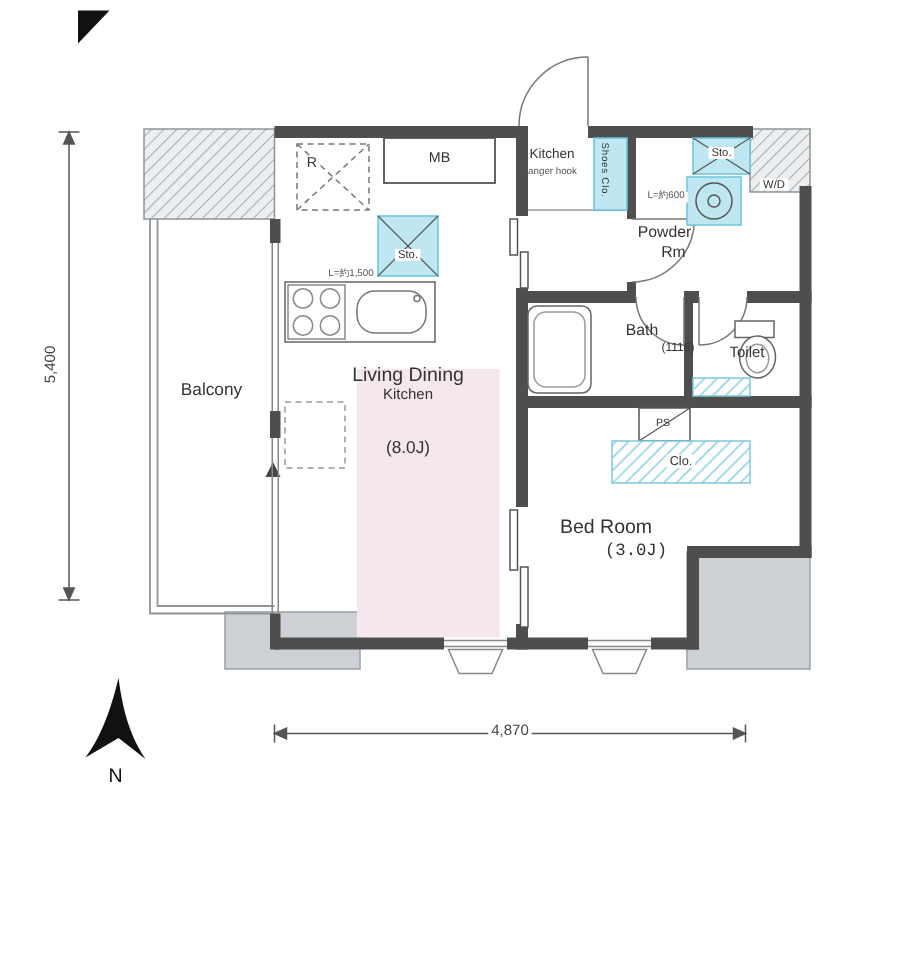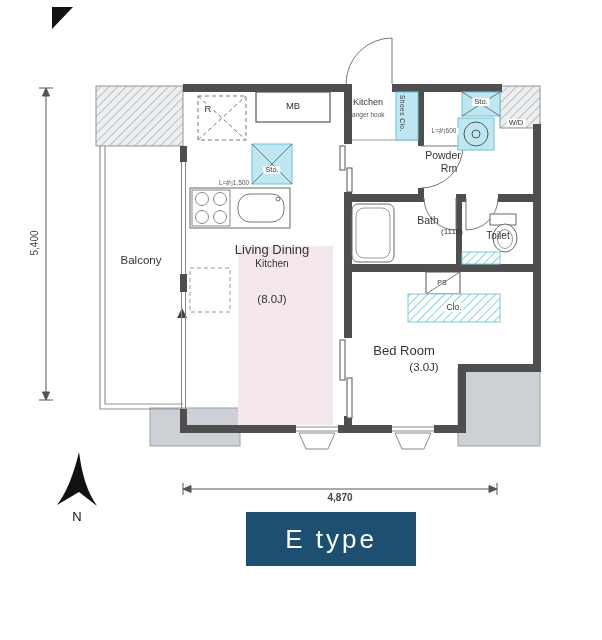--- a/index.html
+++ b/index.html
@@ -216,42 +216,39 @@
     <g>
       <path d="M 79 452 C 73 477 66 493 57 505 L 79 492 L 97 506 C 87 491 82 475 79 452 Z" fill="#111"></path>
     </g>
   </svg>
 
   <span class="lbl" style="left:141px; top:255px; font-size:11.5px;">Balcony</span>
   <span class="lbl" style="left:272px; top:243px; font-size:13px;">Living Dining</span>
   <span class="lbl" style="left:272px; top:259px; font-size:10px;">Kitchen</span>
   <span class="lbl" style="left:272px; top:294px; font-size:11.5px;">(8.0J)</span>
   <span class="lbl" style="left:404px; top:344px; font-size:13px;">Bed Room</span>
-  <span class="lbl" style="left:424px; top:362px; font-size:11.5px;">(3.0J)</span>
+  <span class="lbl" style="left:424px; top:362px; font-size:11.5px;font-family:Liberation Mono, monospace;">(3.0J)</span>
   <span class="lbl" style="left:428px; top:215px; font-size:10.5px;">Bath</span>
   <span class="lbl" style="left:452px; top:228px; font-size:8px;">(1116)</span>
   <span class="lbl" style="left:443px; top:150px; font-size:10.5px;">Powder</span>
   <span class="lbl" style="left:449px; top:163px; font-size:10.5px;">Rm</span>
   <span class="lbl" style="left:498px; top:203px; font-size:10px;margin-top:28px;">Toilet</span>
   <span class="lbl" style="left:368px; top:98px; font-size:9px;">Kitchen</span>
   <span class="lbl" style="left:366px; top:112px; font-size:6.5px; color:#555;">Hanger hook</span>
 
   <span class="lbl" style="left:293px; top:101px; font-size:9.5px;">MB</span>
   <span class="lbl vtext" style="left:402px; top:95px; font-size:6.5px;">Shoes Clo.</span>
   <span class="lbl bg" style="left:476px; top:119px; font-size:7.5px;margin-left:40px;">W/D</span>
   <span class="lbl bg" style="left:481px; top:98px; font-size:7.5px;">Sto.</span>
   <span class="lbl bg" style="left:444px; top:128px; font-size:6.5px; color:#555;">L=約600</span>
   <span class="lbl bg" style="left:272px; top:166px; font-size:7.5px;">Sto.</span>
   <span class="lbl" style="left:234px; top:180px; font-size:6.5px; color:#555;">L=約1,500</span>
   <span class="lbl bg" style="left:454px; top:303px; font-size:8.5px;">Clo.</span>
   <span class="lbl" style="left:442px; top:279px; font-size:7px;">PS</span>
   <span class="lbl bg" style="left:208px; top:104px; font-size:9.5px;">R</span>
 
   <span class="lbl rot" style="left:22px; top:238px; font-size:10px; color:#444;">5,400</span>
-  <span class="lbl bg" style="left:340px; top:493px; font-size:10px; color:#444;font-weight:bold;">4,870</span>
+  <span class="lbl bg" style="left:340px; top:483px; font-size:10px; color:#444;">4,870</span>
 
   <span class="lbl" style="left:77px; top:510px; font-size:13px; color:#111;">N</span>
 
-  <div class="etype">
-    <span>E type</span>
-  </div>
 
 </div>
 
 </body></html>

